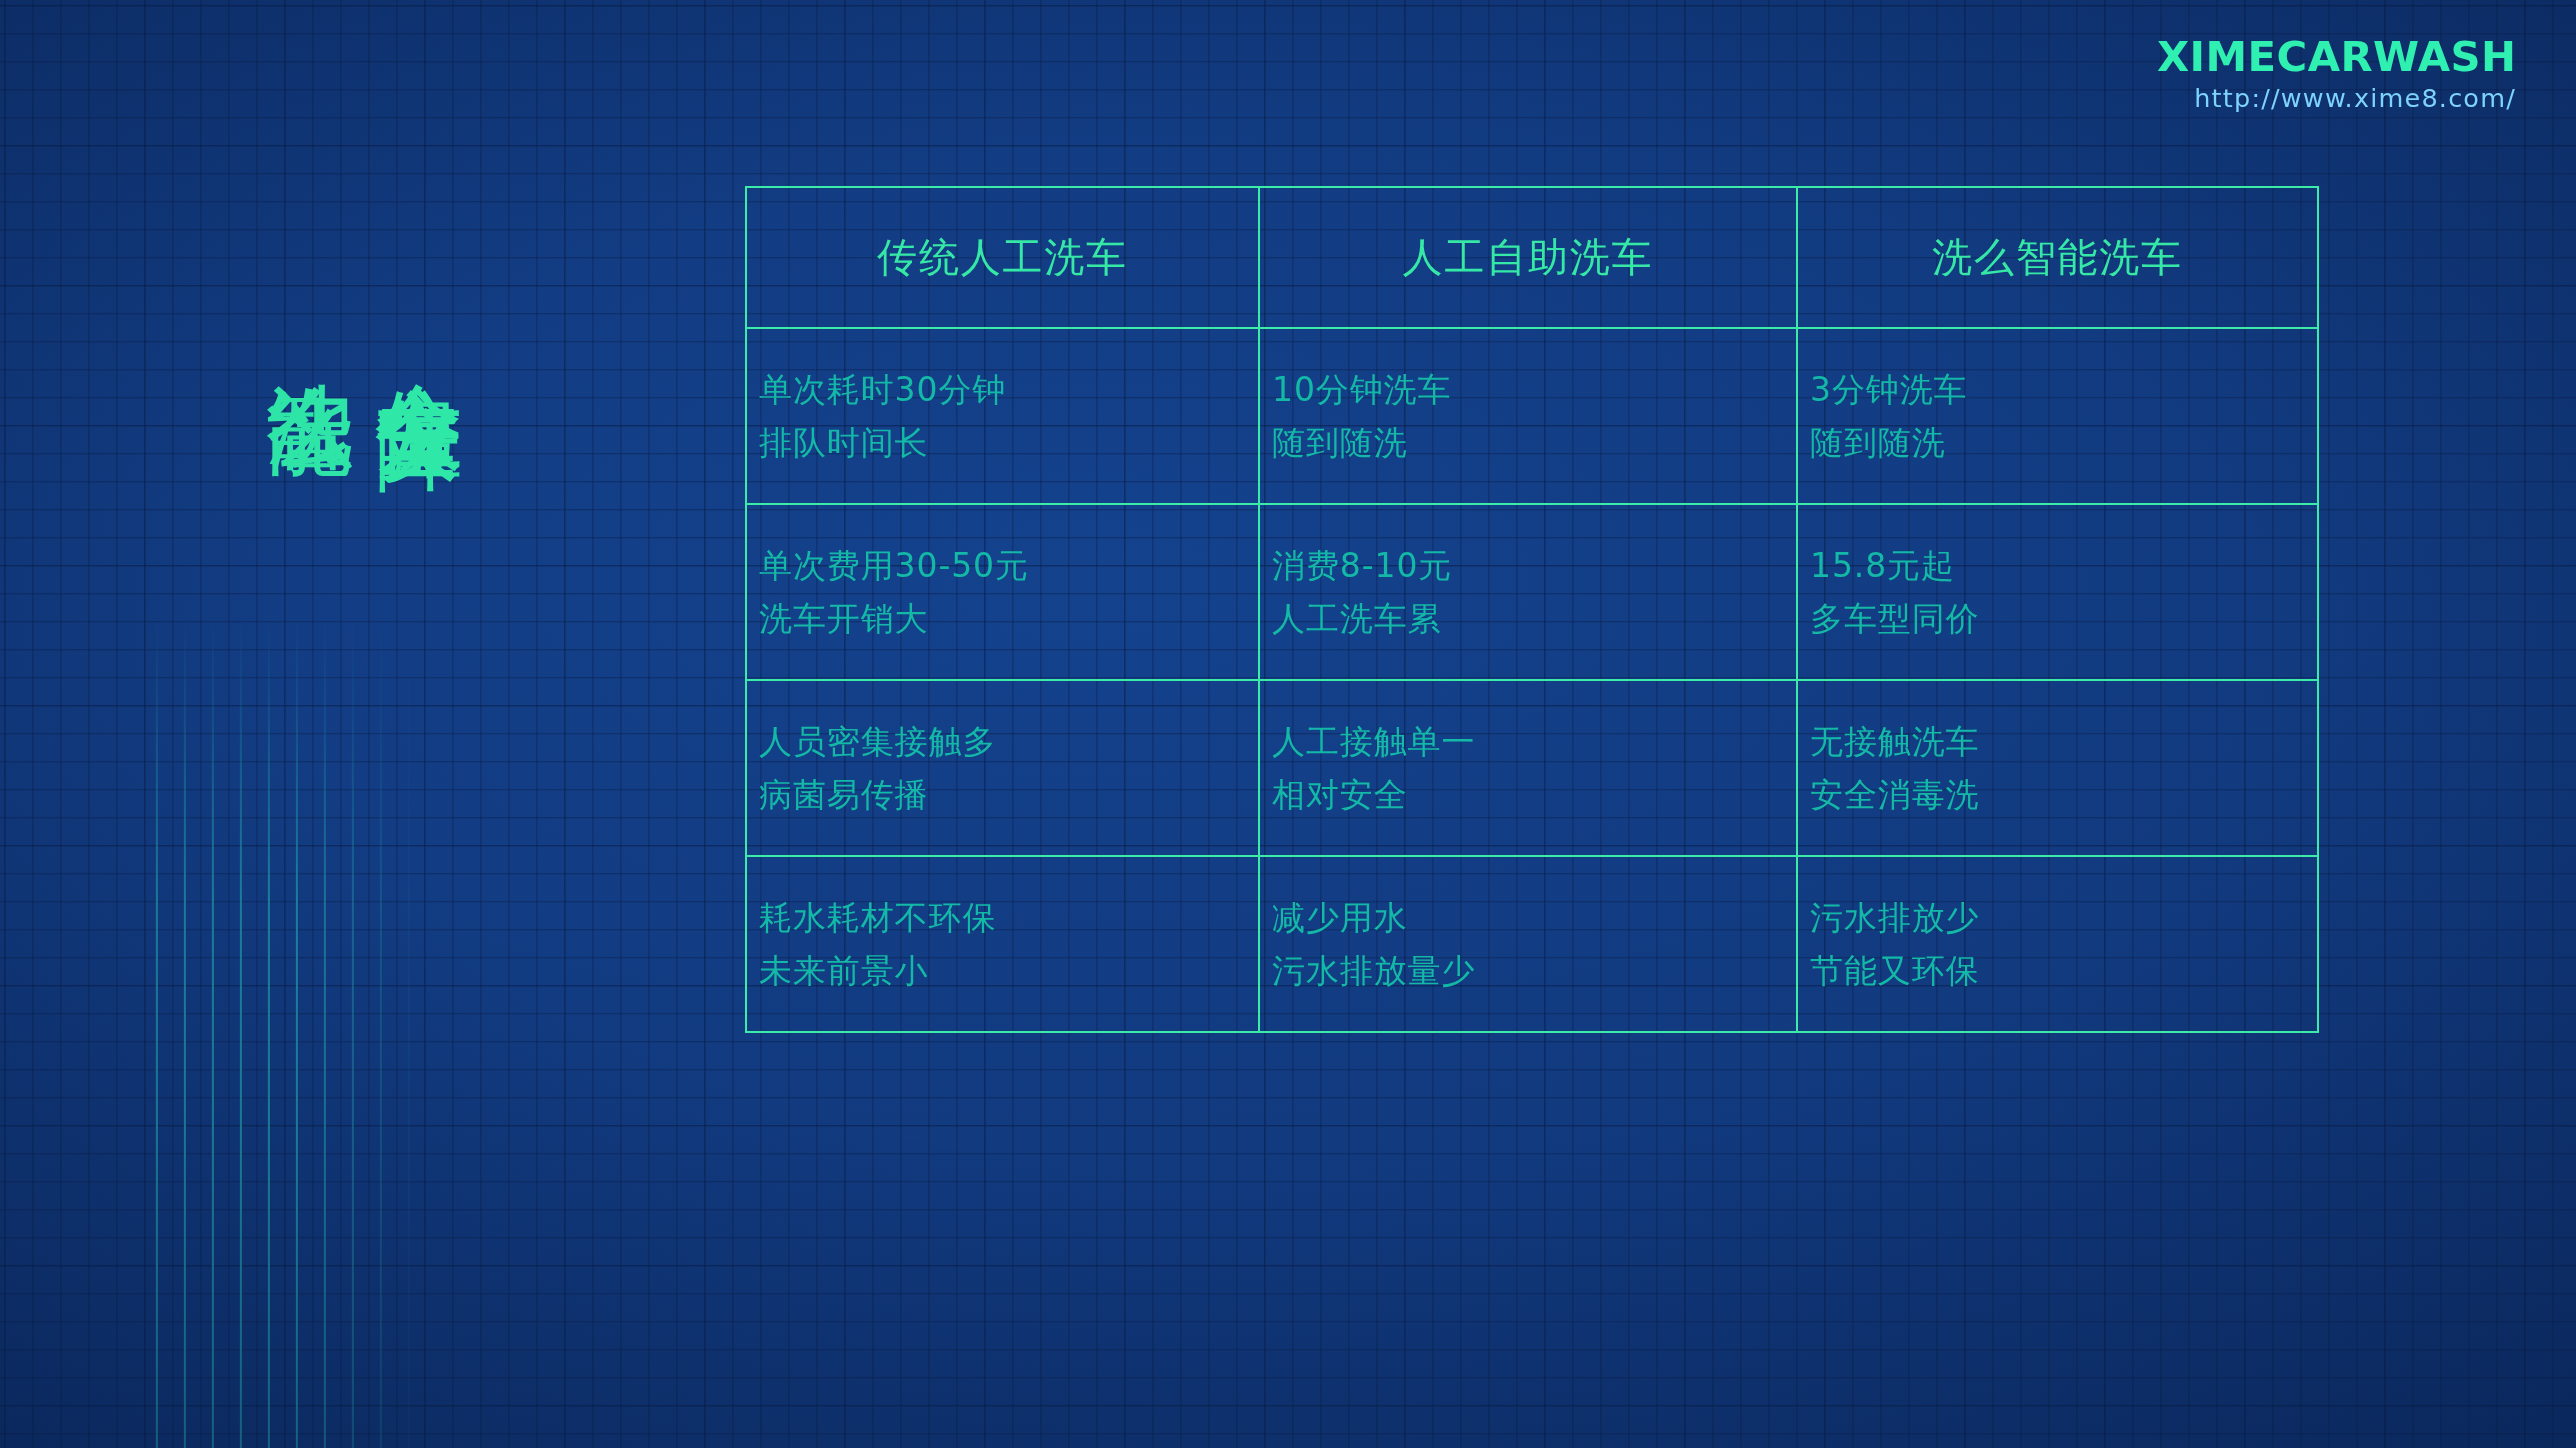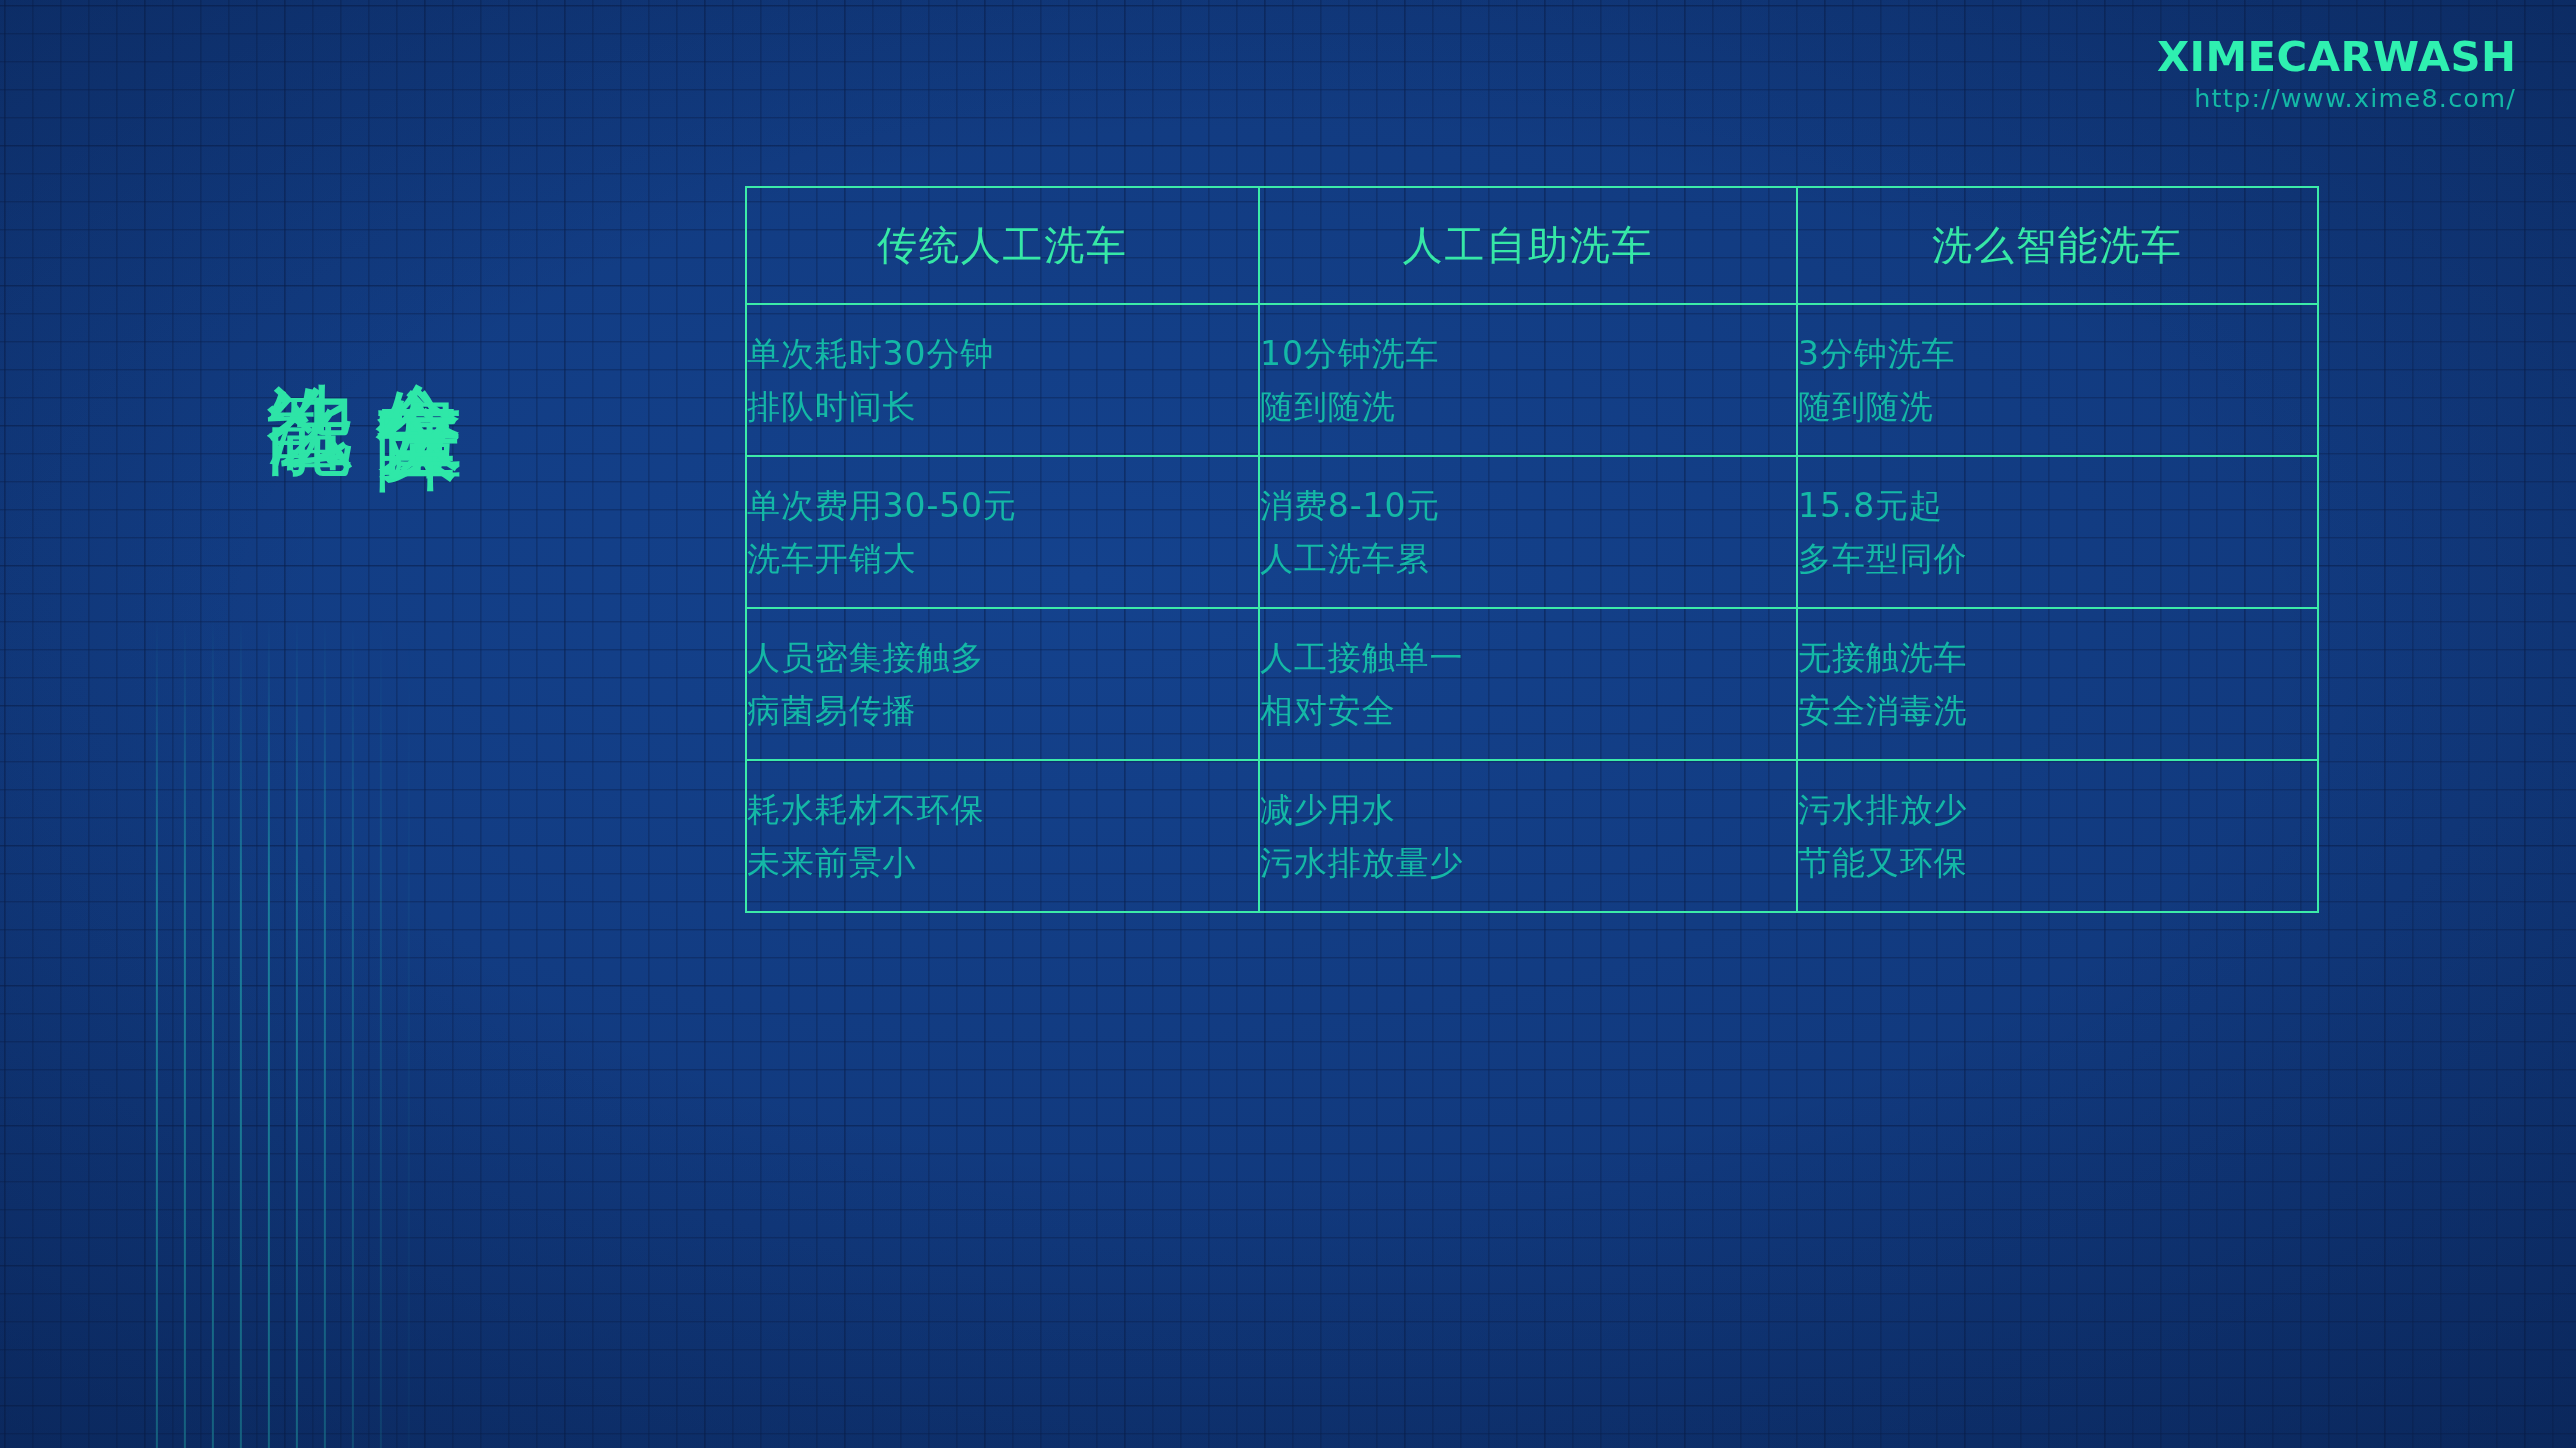--- a/index.html
+++ b/index.html
@@ -90,21 +90,21 @@
     font-family: "DejaVu Sans", sans-serif;
     transform: scaleX(1.02);
     transform-origin: right center;
   }
   .logo-url {
     display: block;
     margin-top: 8px;
     font-size: 25.5px;
     font-weight: 400;
     letter-spacing: 1.2px;
-    color: #14b8a6;
+    color: #7dd3fc;
     font-family: "DejaVu Sans", sans-serif;
   }
 
   
   .headline {
     position: absolute;
     left: 264px;
     top: 313px;
     display: flex;
     flex-direction: row-reverse;
@@ -137,21 +137,21 @@
     table-layout: fixed;
   }
   .cmp-table col.c1 { width: 513px; }
   .cmp-table col.c2 { width: 538px; }
   .cmp-table col.c3 { width: 521px; }
 
   .cmp-table th,
   .cmp-table td {
     border: 2.3px solid #3ceba8;
     vertical-align: middle;
-    padding: 0;
+    padding: 12px;
   }
   .cmp-table th {
     height: 115px;
     color: #36e8a6;
     font-size: 40px;
     font-weight: 400;
     letter-spacing: 1.8px;
     font-family: "DejaVu Sans", sans-serif;
   }
   .cmp-table td {

